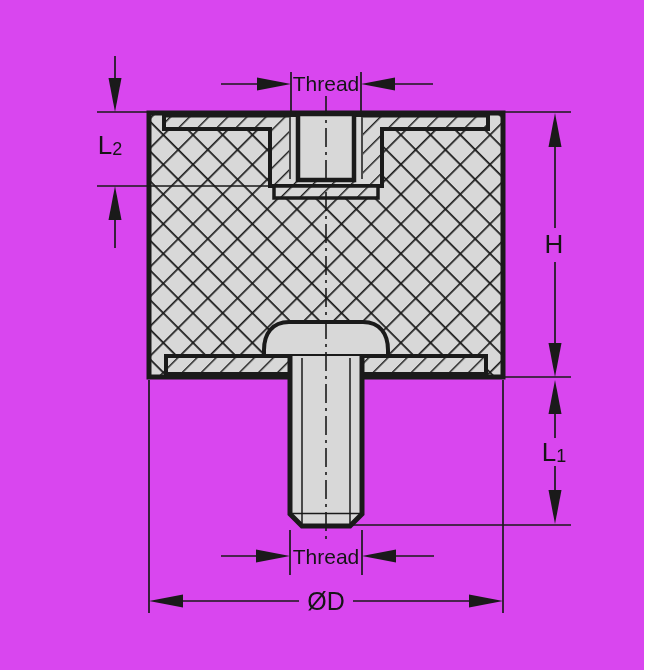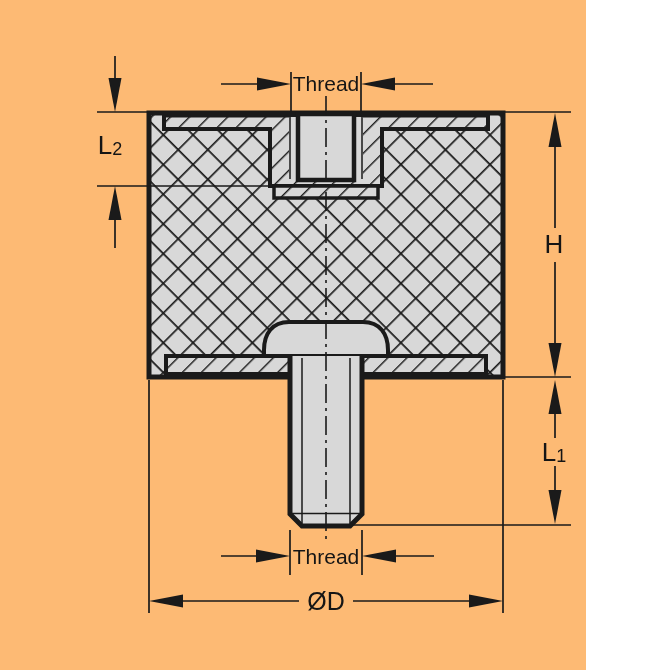--- a/index.html
+++ b/index.html
@@ -1,17 +1,17 @@
 <!DOCTYPE html>
 <html><head>
 <meta charset="utf-8">
 <style>
   html,body{margin:0;padding:0;background:#ffffff;}
   .stage{
-    width:586px;height:670px;background:#fdba74;position:relative;
+    width:644px;height:670px;background:#d946ef;position:relative;
     font-family:"Liberation Sans", sans-serif;
   }
   svg{display:block;}
   text{
     font-family:"Liberation Sans", sans-serif;
     fill:#151515;
   }
   .dim-label{font-size:21px;}
   .big-label{font-size:26px;}
   .sub{font-size:18px;}

